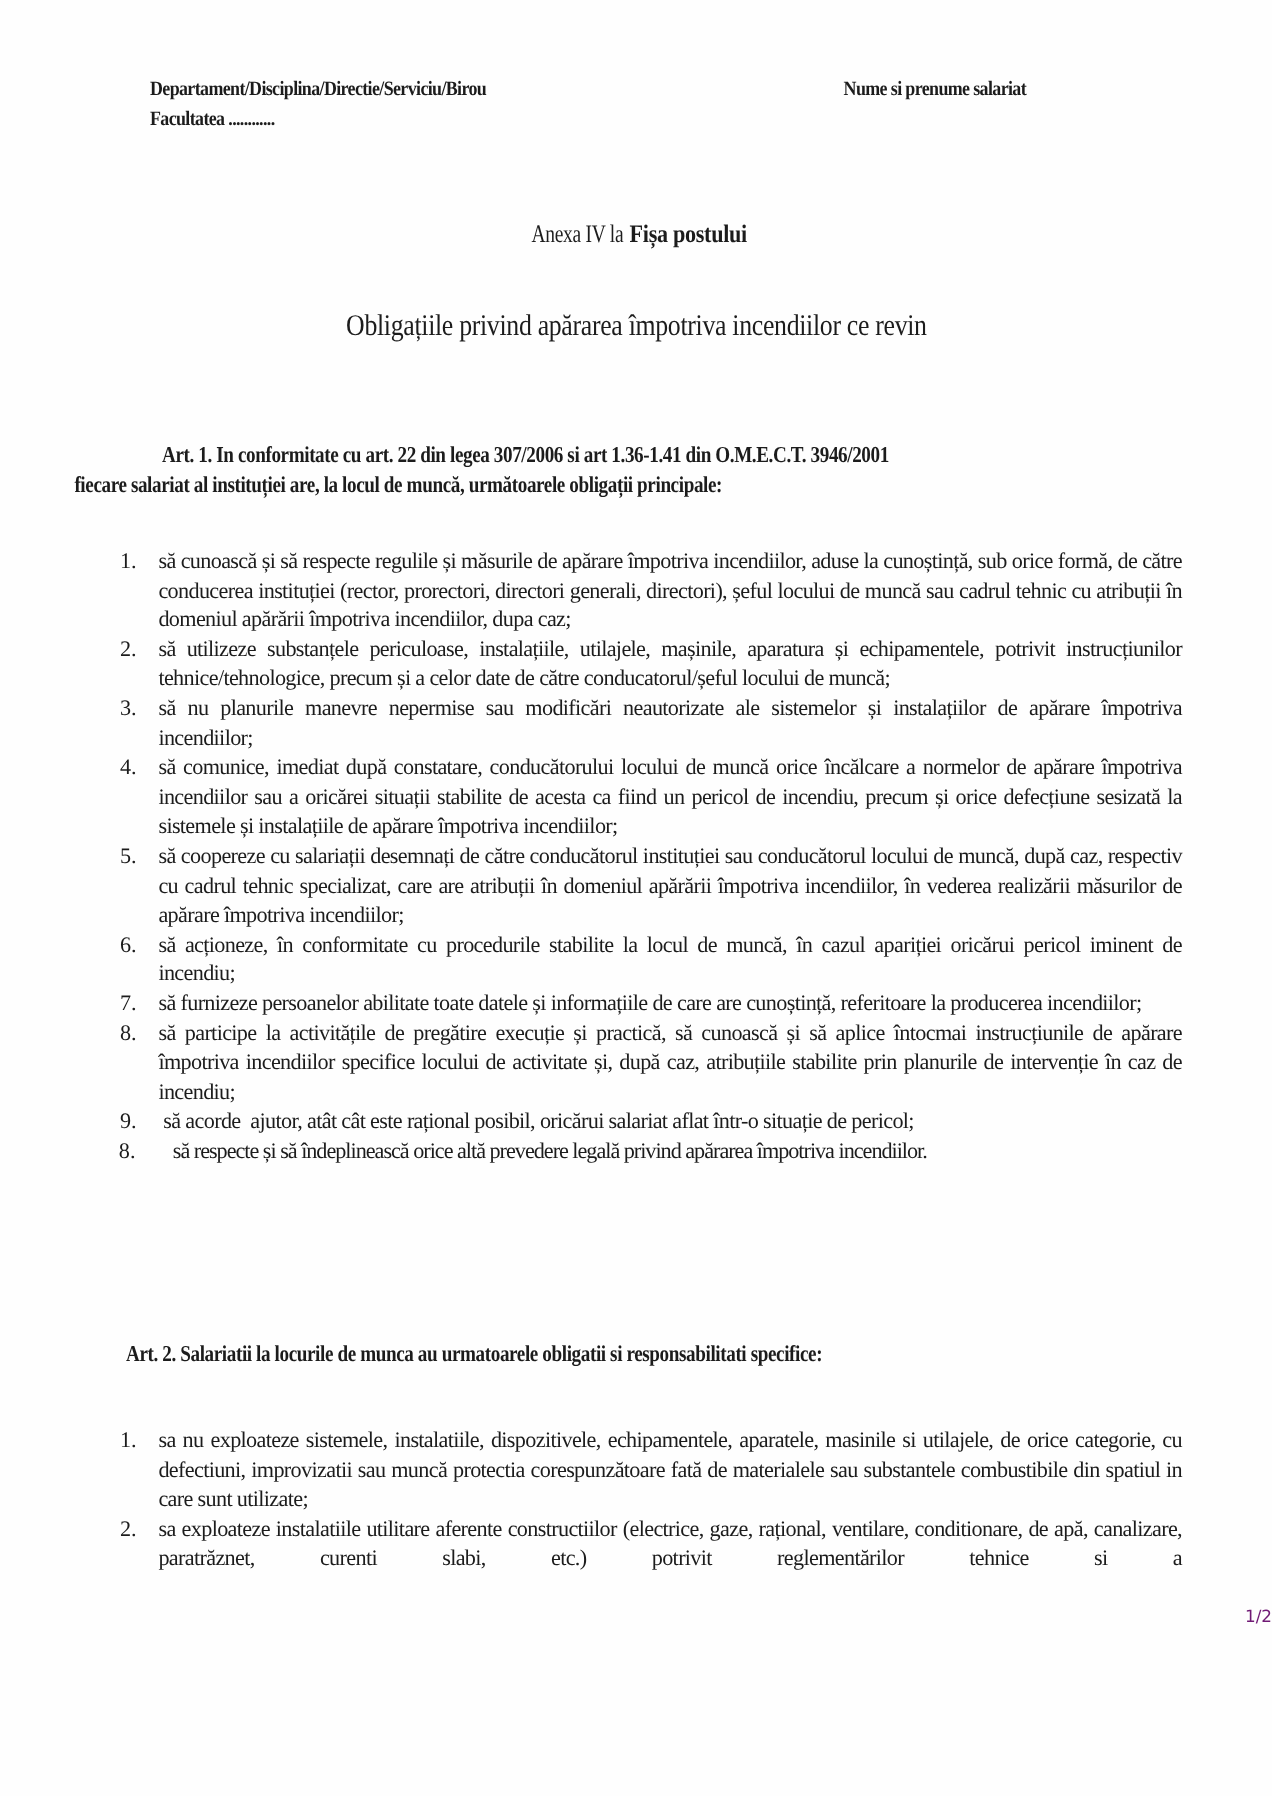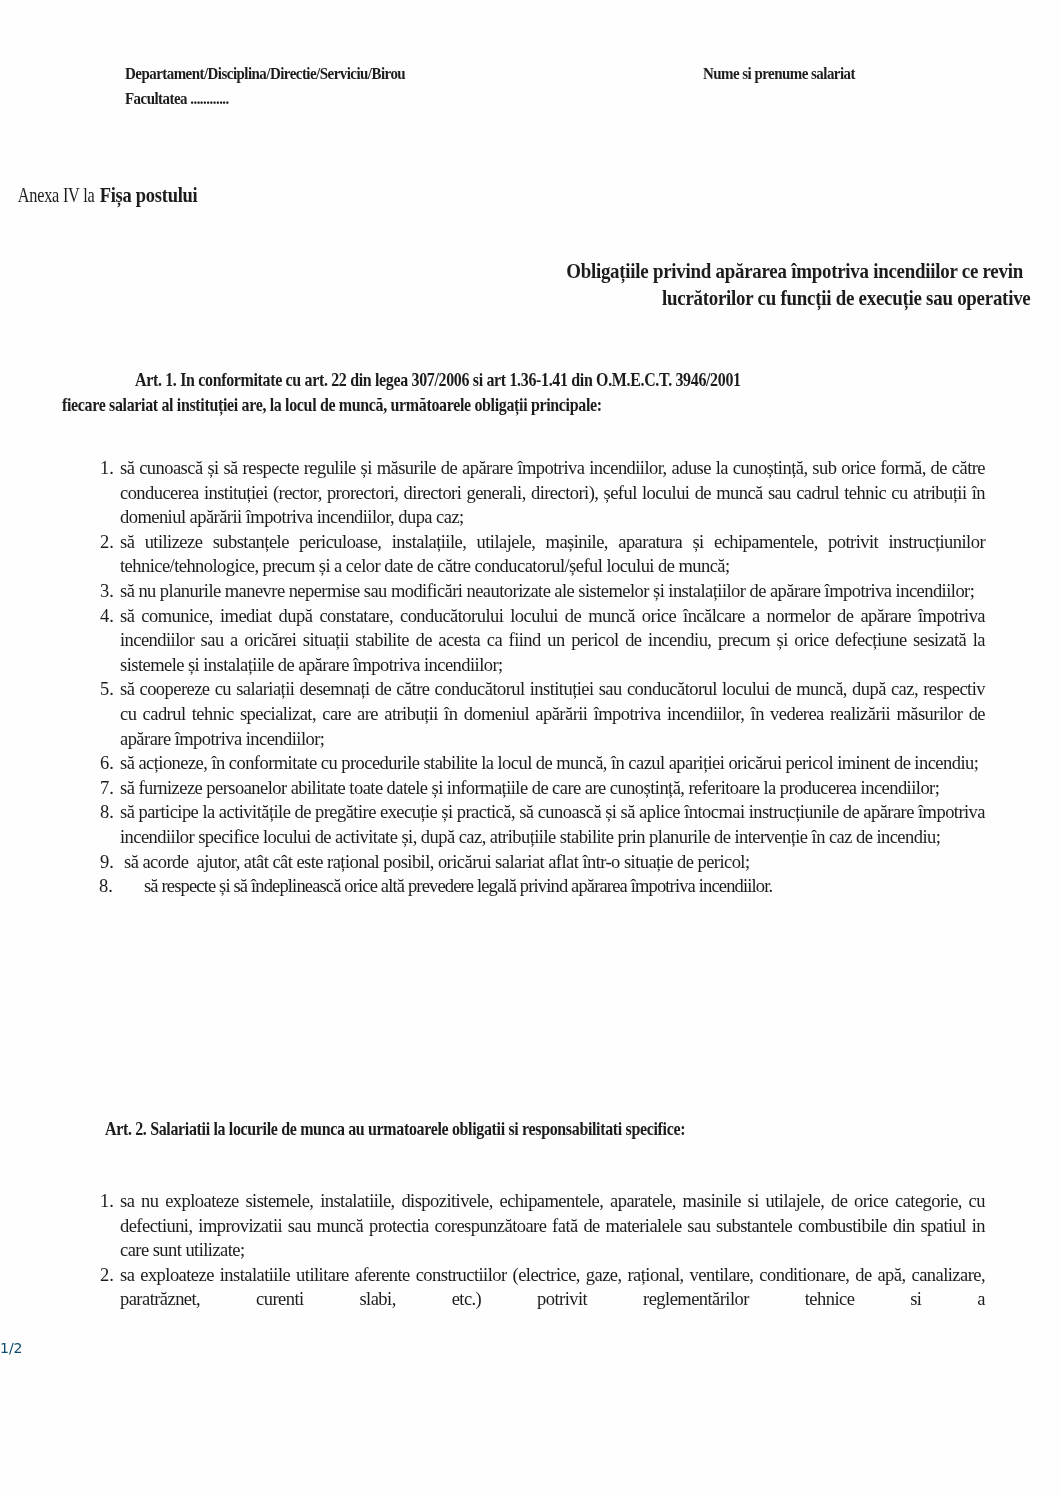--- a/index.html
+++ b/index.html
@@ -7,60 +7,59 @@
          font-family: "Liberation Serif", "DejaVu Serif", serif; color: #1c1c1c; }
   .page { position: absolute; left: 0; top: 0; width: 1060px; height: 1497px; background: #fefefe; }
   .abs { position: absolute; white-space: nowrap; }
 
   
   #hdr-left { left: 125px; top: 64px; font-size: 17px; font-weight: bold; letter-spacing: -0.6px; transform: scaleX(0.88); transform-origin: left top; }
   #hdr-fac { left: 125px; top: 89px; font-size: 17px; font-weight: bold; letter-spacing: -0.6px; transform: scaleX(0.88); transform-origin: left top; }
   #hdr-right { left: 703px; top: 64px; font-size: 17px; font-weight: bold; letter-spacing: -0.6px; transform: scaleX(0.88); transform-origin: left top; }
 
   
-  #annex { left: 0; width: 1060px; top: 183px; font-size: 21px; letter-spacing: -0.3px; }
+  #annex { left: 0; width: 1060px; top: 183px; text-align: center; font-size: 21px; letter-spacing: -0.3px; }
   #annex span { display: inline-block; transform: scaleX(0.88); }
 
   
-  .title-line { left: 0; width: 1060px; text-align: right; font-size: 22px; font-weight: bold; letter-spacing: -0.3px; }
+  .title-line { left: 0; width: 1060px; text-align: center; font-size: 25px; font-weight: normal; letter-spacing: -0.3px; }
   .title-line span { display: inline-block; transform: scaleX(0.86); }
   #title-1 { top: 258px; }
   #title-2 { top: 285px; }
 
   
   .art-line { font-size: 19px; font-weight: bold; letter-spacing: -0.4px; transform: scaleX(0.84); transform-origin: left top; }
   #art1-l1 { left: 135px; top: 369px; }
   #art1-l2 { left: 62px; top: 394px; }
   #art2 { left: 105px; top: 1118px; }
 
   
   .list { position: absolute; left: 100px; width: 885px; margin: 0; padding: 0; list-style: none; }
   #list1 { top: 456px; }
   #list2 { top: 1189px; }
   .li { position: relative; font-size: 18.5px; line-height: 24.6px; }
   .num { position: absolute; left: 0; top: 0; width: 30px; }
-  .txt { display: block; margin-left: 20px; text-align: justify; text-align-last: left;
+  .txt { display: block; margin-left: 32px; text-align: justify; text-align-last: left;
          letter-spacing: -0.55px; word-spacing: 0px; }
   .txt.tight { letter-spacing: -0.85px; }
 
-  #pagenum { left: 0; width: 1060px; top: 1340px; text-align: left; font-family: "DejaVu Sans", sans-serif; font-size: 14px; color: #0c4a6e; }
+  #pagenum { left: 0; width: 1060px; top: 1340px; text-align: right; font-family: "DejaVu Sans", sans-serif; font-size: 14px; color: #701a75; }
 </style>
 </head>
 <body>
 
 <div class="page">
 
   <div class="abs" id="hdr-left">Departament/Disciplina/Directie/Serviciu/Birou</div>
   <div class="abs" id="hdr-fac">Facultatea ............</div>
   <div class="abs" id="hdr-right">Nume si prenume salariat</div>
 
   <div class="abs" id="annex"><span><span>Anexa IV la </span><b>Fișa postului</b></span></div>
 
   <div class="abs title-line" id="title-1"><span>Obligațiile privind apărarea împotriva incendiilor ce revin</span></div>
-  <div class="abs title-line" id="title-2"><span>lucrătorilor cu funcții de execuție sau operative</span></div>
 
   <div class="abs art-line" id="art1-l1">Art. 1. In conformitate cu art. 22 din legea 307/2006 si art 1.36-1.41 din O.M.E.C.T. 3946/2001</div>
   <div class="abs art-line" id="art1-l2">fiecare salariat al instituției are, la locul de muncă, următoarele obligații principale:</div>
 
   <ol class="list" id="list1">
     <li class="li">
         <span class="num">1.</span>
         <span class="txt">să cunoască și să respecte regulile și măsurile de apărare împotriva incendiilor, aduse la cunoștință, sub orice formă, de către conducerea instituției (rector, prorectori, directori generali, directori), șeful locului de muncă sau cadrul tehnic cu atribuții în domeniul apărării împotriva incendiilor, dupa caz;</span>
       </li>
     <li class="li">

